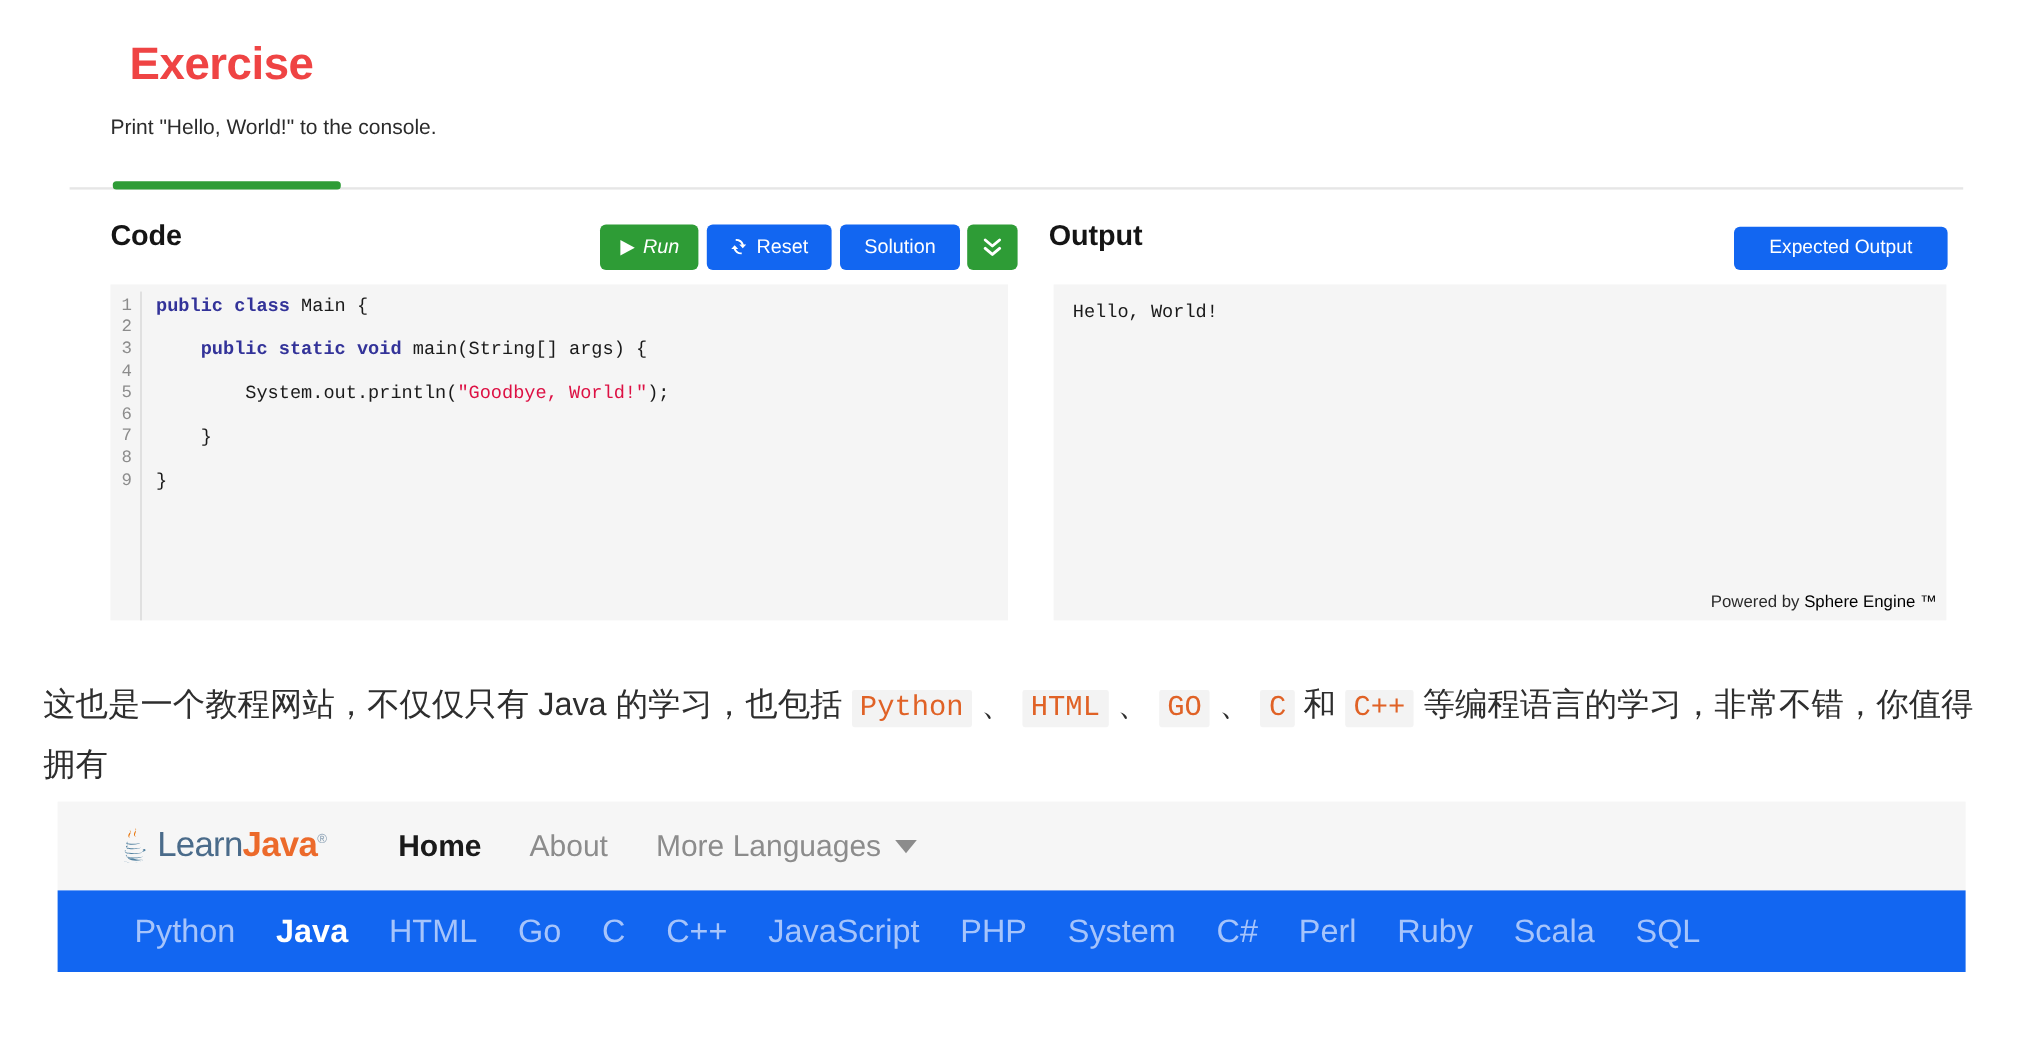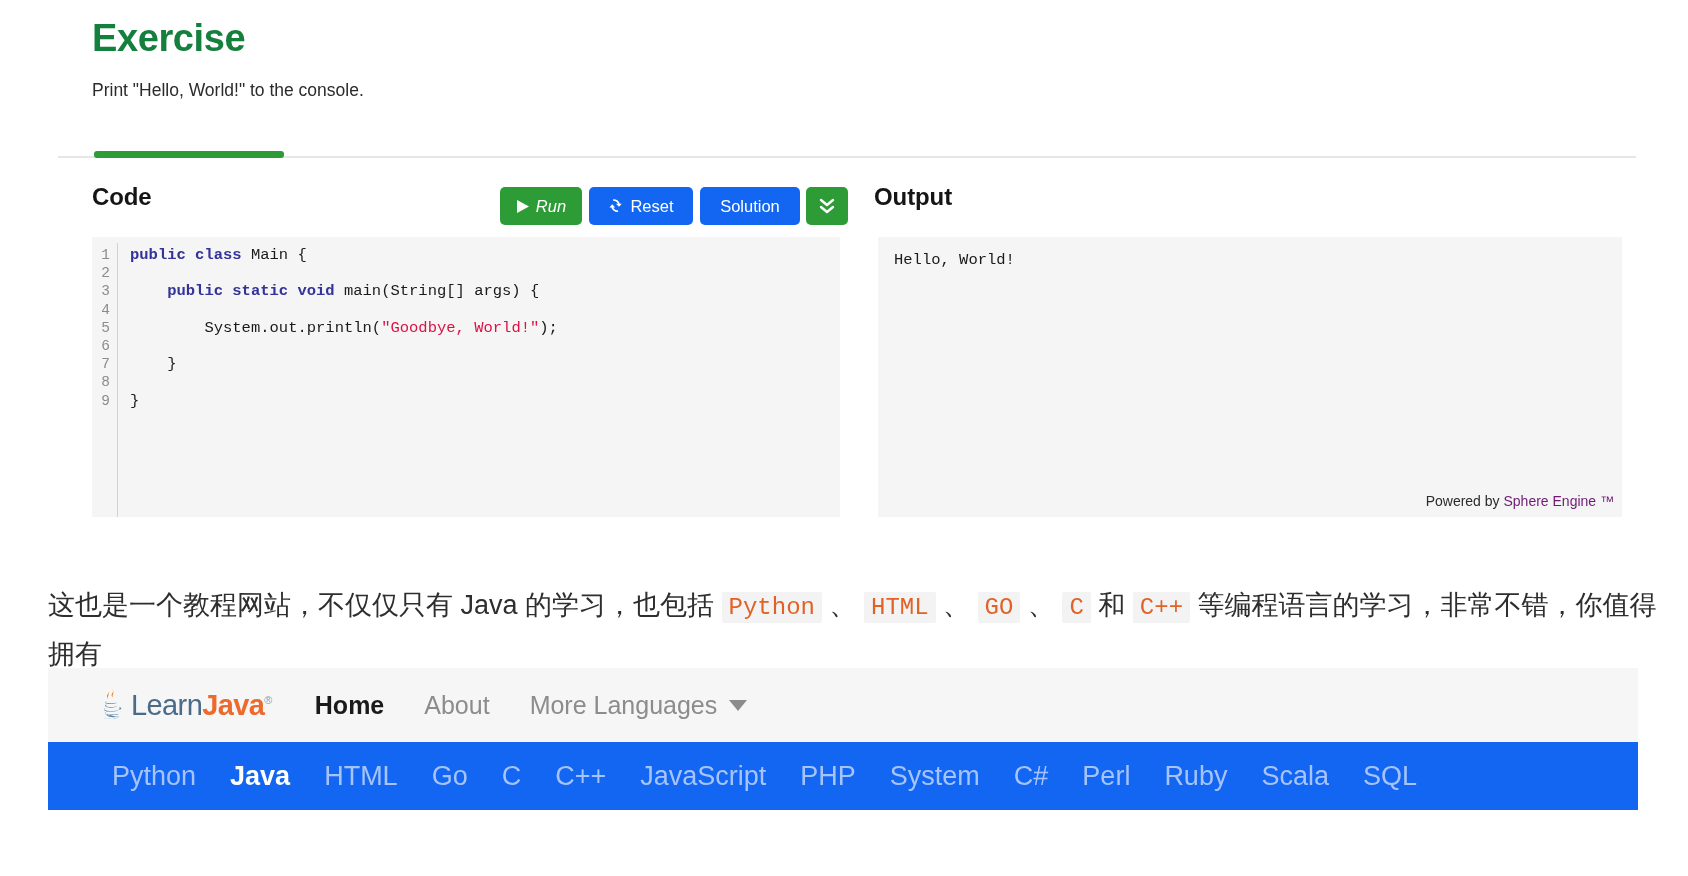--- a/index.html
+++ b/index.html
@@ -8,22 +8,22 @@
     width: 1688px; height: 876px;
     background: #ffffff;
     font-family: "Liberation Sans", sans-serif;
     -webkit-font-smoothing: antialiased;
   }
   .page { position: relative; width: 1688px; height: 876px; overflow: hidden; }
 
   
   .exercise-header { position: absolute; left: 92px; top: 18px; }
   .exercise-title {
-    font-size: 38px; font-weight: 700; color: #15803d;
-    letter-spacing: -0.4px; line-height: 1.1; margin: 0;
+    font-size: 38px; font-weight: 700; color: #ef4444;
+    letter-spacing: -0.4px; line-height: 1.1; margin: 16px;
   }
   .exercise-desc {
     font-size: 17.5px; color: #2b2b2b; margin: 18px 0 0 0; line-height: 1.4;
   }
 
   
   .tab-rule {
     position: absolute; left: 58px; top: 156px; width: 1578px; height: 2px;
     background: #e6e6e6;
   }
@@ -87,41 +87,41 @@
   }
   .output-text {
     position: absolute; left: 16px; top: 14px;
     font-family: "Liberation Mono", monospace; font-size: 15.5px;
     color: #1a1a1a; white-space: pre;
   }
   .output-credit {
     position: absolute; right: 8px; bottom: 8px;
     font-size: 14px; color: #2b2b2b;
   }
-  .output-credit a { color: #701a75; text-decoration: none; }
+  .output-credit a { color: #000000; text-decoration: none; }
 
   
   .cn-para {
-    position: absolute; left: 36px; top: 555px; width: 1630px;
+    position: absolute; left: 36px; top: 537px; width: 1630px;
     font-family: "Liberation Sans", "DejaVu Sans", sans-serif;
-    font-size: 27px; line-height: 47px; color: #2e2e2e; margin-left: 12px;
+    font-size: 27px; line-height: 47px; color: #2e2e2e;
   }
   .cn-para code {
     font-family: "Liberation Mono", "DejaVu Sans Mono", monospace;
     font-size: 24px; color: #e06226; background: #f3f3f3;
     padding: 2px 7px; border-radius: 2px;
   }
 
   
   .navbar {
     position: absolute; left: 48px; top: 668px; width: 1590px; height: 74px;
     background: #f6f6f6; display: flex; align-items: center;
   }
   .brand {
-    display: flex; align-items: center; margin-left: 48px; margin-right: 23px;
+    display: flex; margin-left: 48px; margin-right: 40px;
     text-decoration: none;
   }
   .brand-logo { width: 34px; height: 34px; margin-right: 1px; }
   .brand-text {
     font-size: 29px; font-weight: 400; letter-spacing: -0.6px;
   }
   .brand-learn { color: #4a6b8a; }
   .brand-java  { color: #ec6a2b; font-weight: 700; }
   .brand-tm { font-size: 11px; color: #8aa0b4; vertical-align: super; }
   .nav-links { display: flex; align-items: center; gap: 40px; }
@@ -189,20 +189,23 @@
 
   <button class="btn btn-green" id="btn-expand">
     <span class="ico">
       <svg width="16" height="18" viewBox="0 0 16 18">
         <polyline points="2,3 8,8 14,3" fill="none" stroke="#ffffff" stroke-width="2.4" stroke-linecap="round" stroke-linejoin="round"></polyline>
         <polyline points="2,10 8,15 14,10" fill="none" stroke="#ffffff" stroke-width="2.4" stroke-linecap="round" stroke-linejoin="round"></polyline>
       </svg>
     </span>
   </button>
 
+  <button class="btn btn-blue" id="btn-expected">
+    <span>Expected Output</span>
+  </button>
 
   <div class="code-panel">
     <div class="code-inner">
       <div class="gutter" id="gutter">
           <div>1</div>
           <div>2</div>
           <div>3</div>
           <div>4</div>
           <div>5</div>
           <div>6</div>

